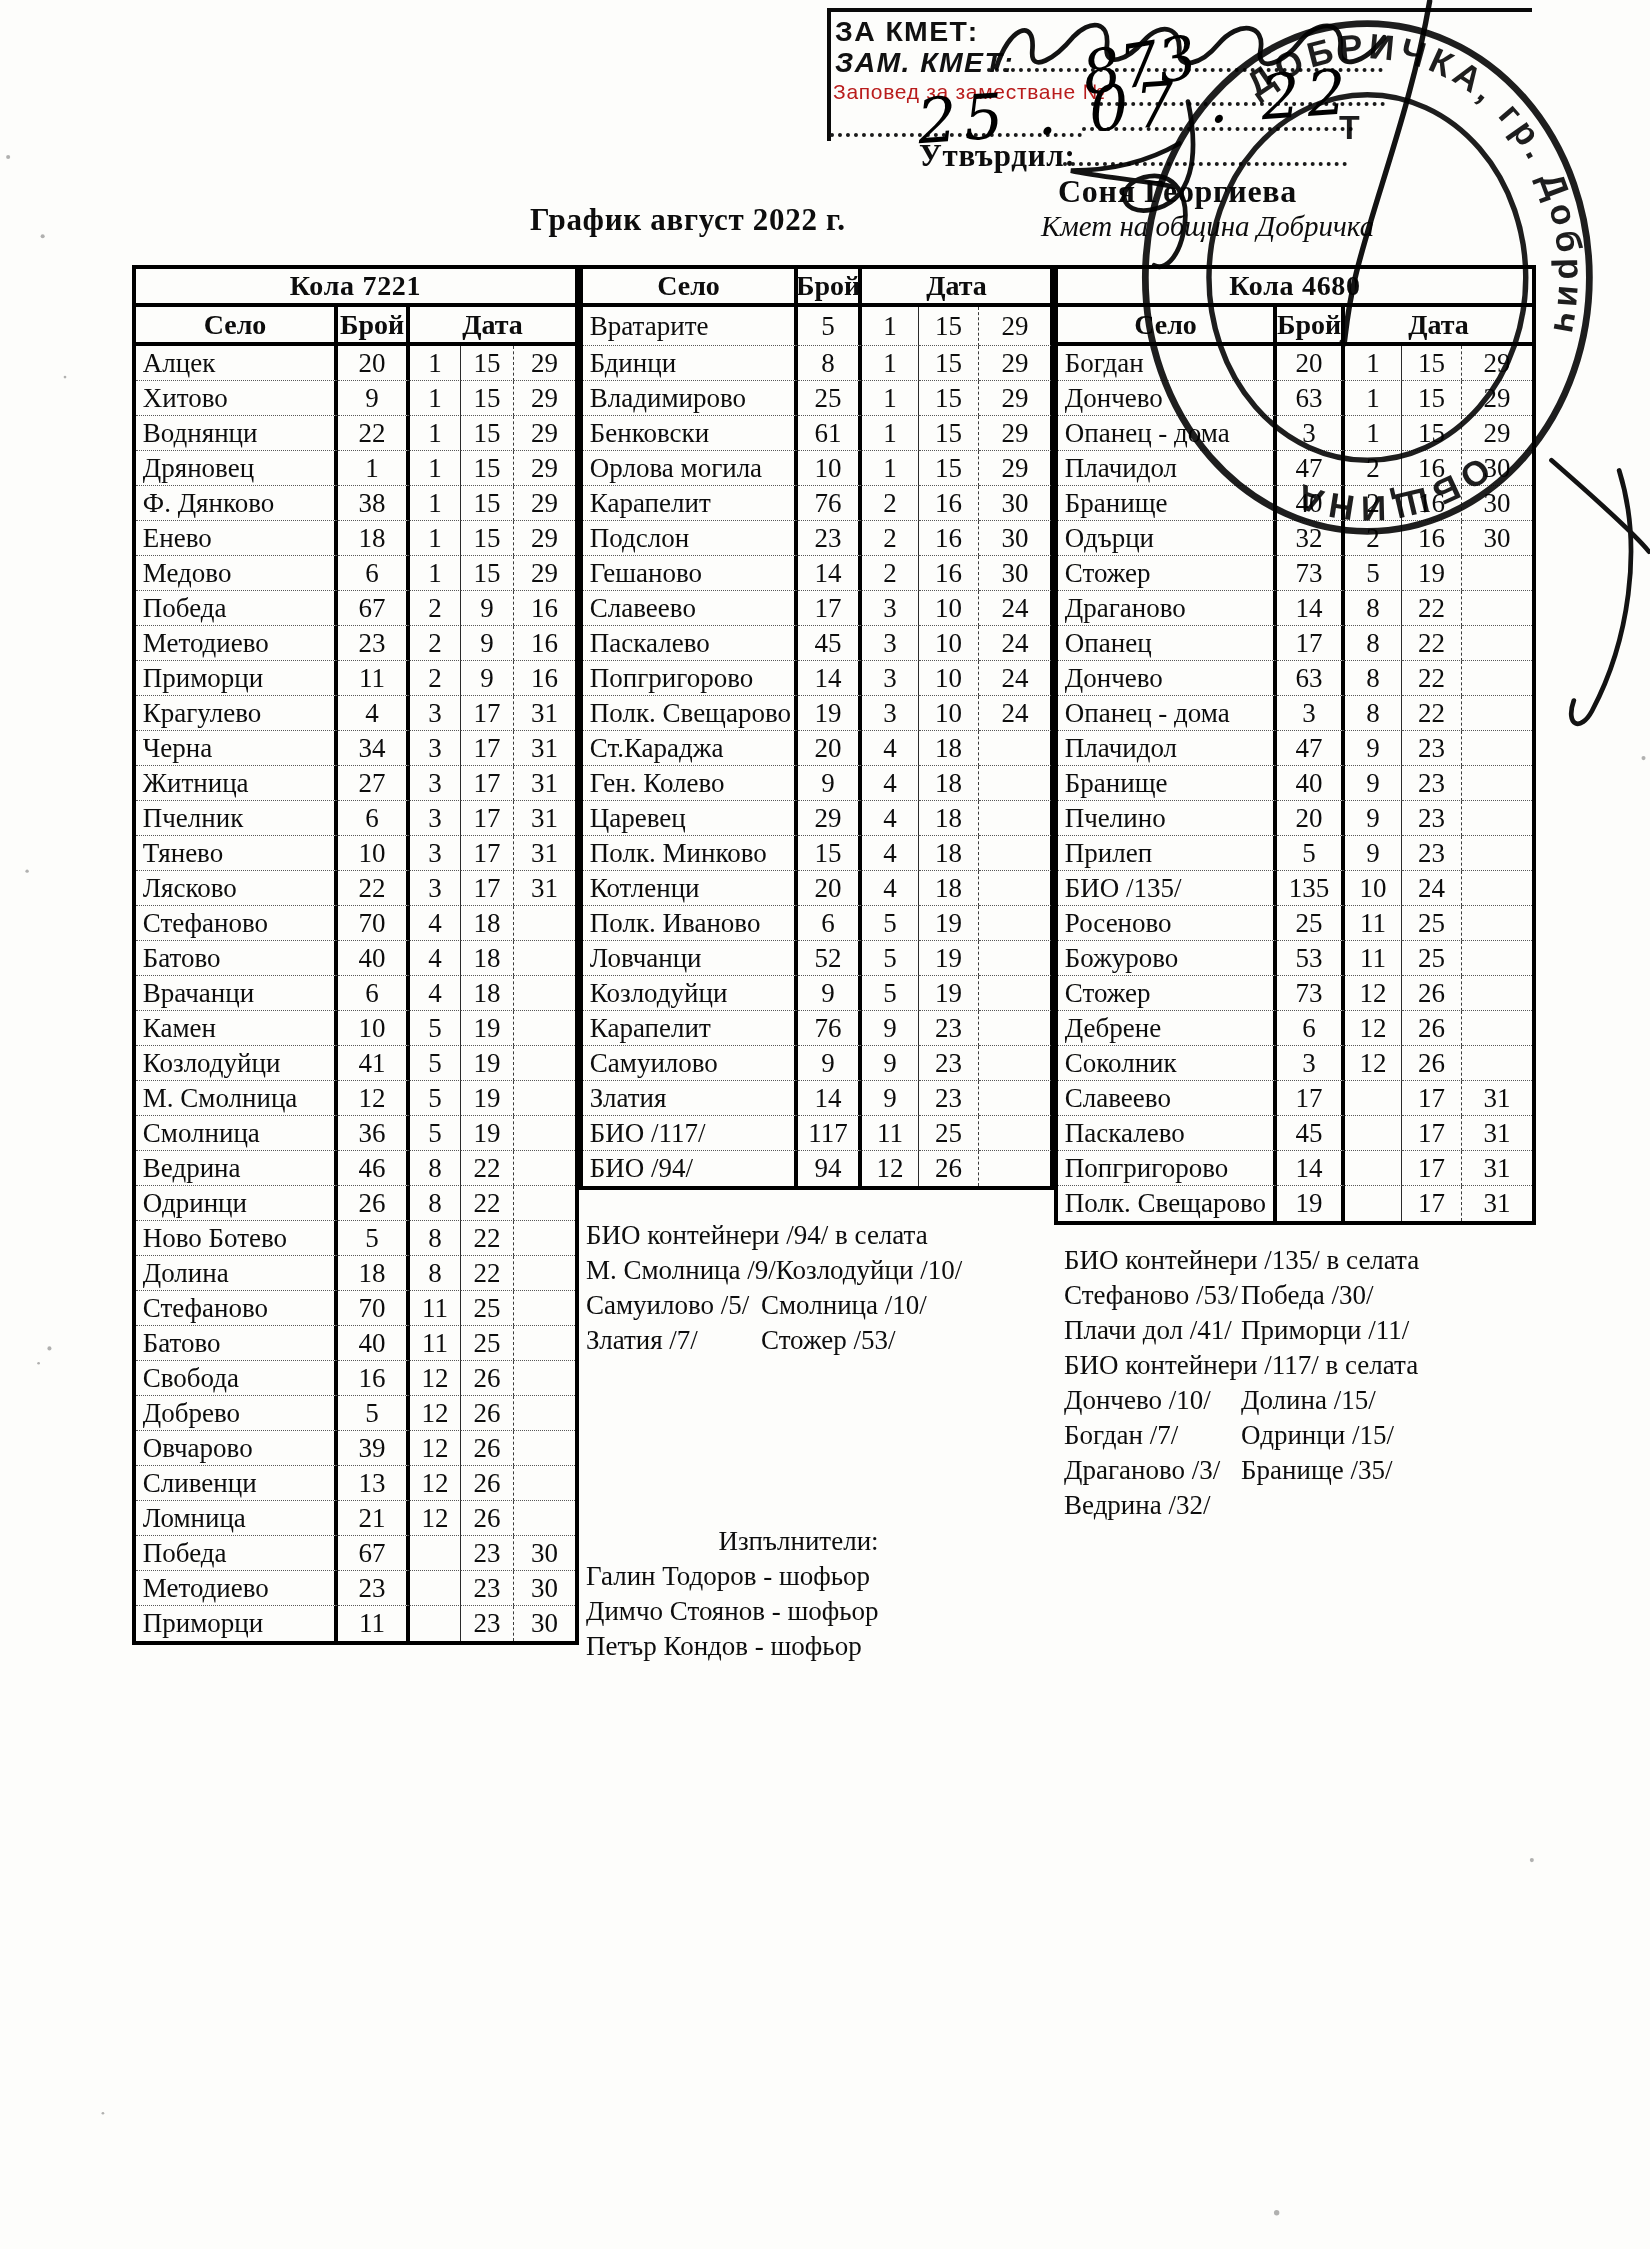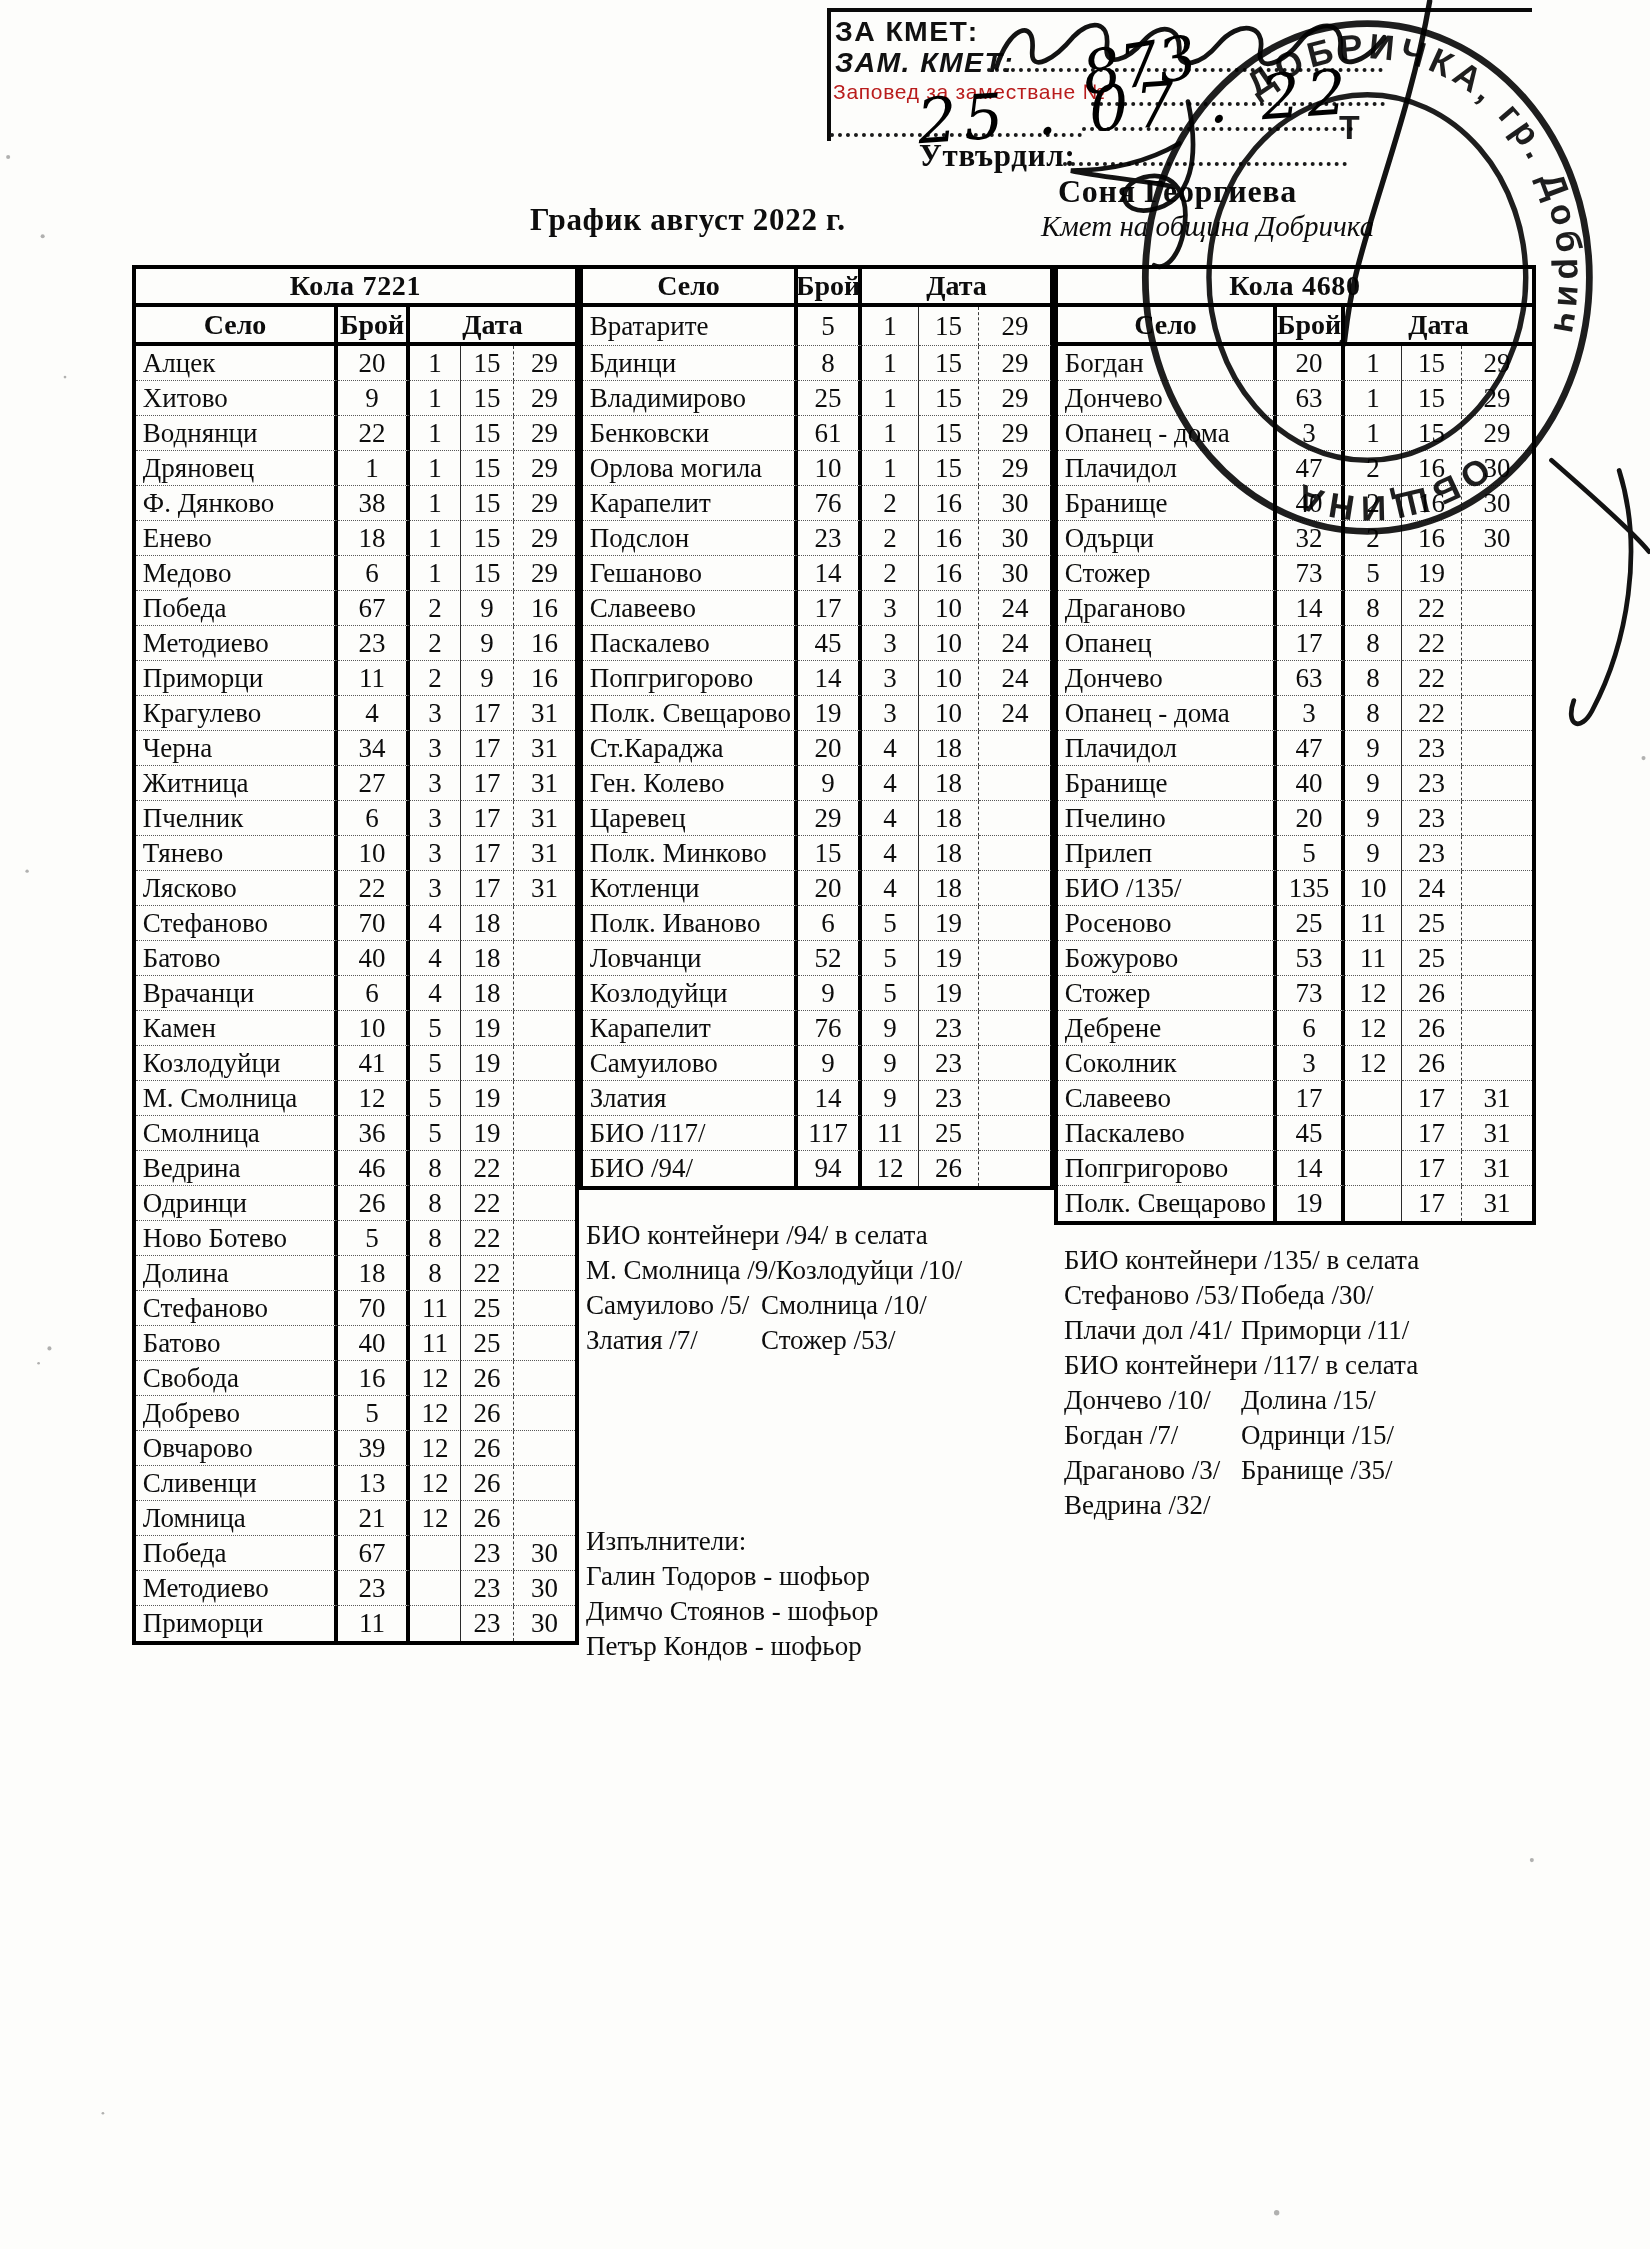--- a/index.html
+++ b/index.html
@@ -543,21 +543,21 @@
       <div><span class="note-left">Стефаново /53/</span><span>Победа /30/</span></div>
       <div><span class="note-left">Плачи дол /41/</span><span>Приморци /11/</span></div>
       <div><span>БИО контейнери /117/ в селата</span></div>
       <div><span class="note-left">Дончево /10/</span><span>Долина /15/</span></div>
       <div><span class="note-left">Богдан /7/</span><span>Одринци /15/</span></div>
       <div><span class="note-left">Драганово /3/</span><span>Бранище /35/</span></div>
       <div><span class="note-left">Ведрина /32/</span><span></span></div>
     </div>
 
   <div class="abs" id="executors">
-    <div style="font-weight:normal;">Изпълнители:</div>
+    <div style="font-weight:normal;text-align:right;">Изпълнители:</div>
   <div>Галин Тодоров - шофьор</div>
       <div>Димчо Стоянов - шофьор</div>
       <div>Петър Кондов - шофьор</div>
     </div>
 
   <svg id="overlay" class="abs" width="1651" height="2250" viewBox="0 0 2439 3324">
     <g opacity="0.88">
       <ellipse cx="2020" cy="410" rx="328" ry="375" fill="none" stroke="#000" stroke-width="10"></ellipse>
       <ellipse cx="2020" cy="410" rx="234" ry="270" fill="none" stroke="#000" stroke-width="8"></ellipse>
       <defs>

